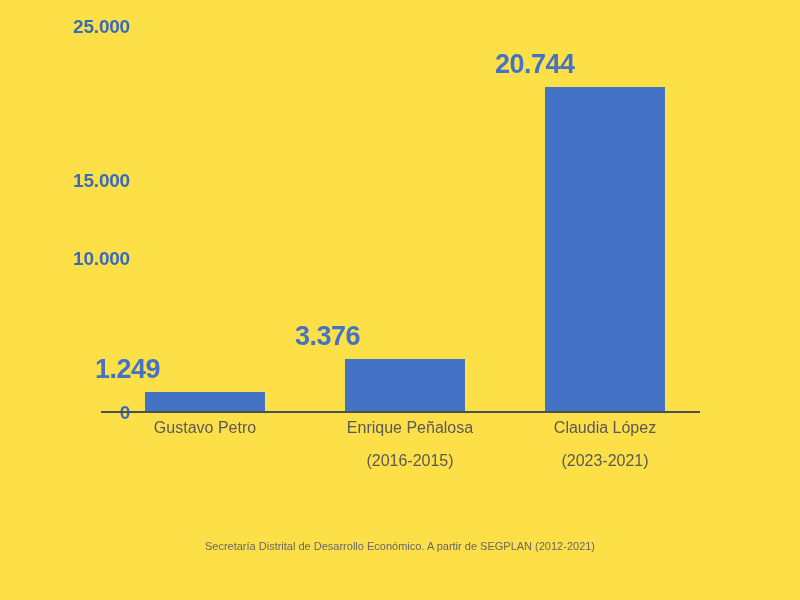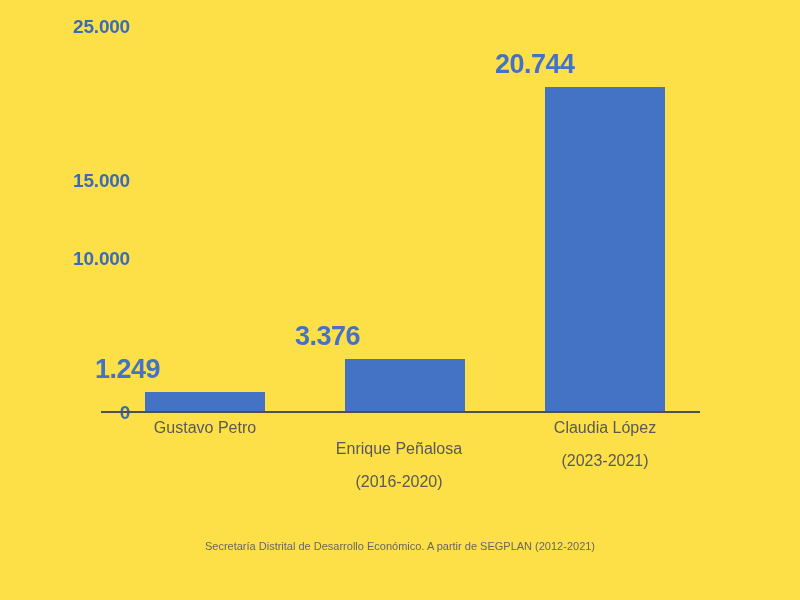--- a/index.html
+++ b/index.html
@@ -130,23 +130,23 @@
 
   <div id="axis-line" style="background: rgb(79, 79, 79);"></div>
 
   <div class="bar-value" style="left: 95px; top: 356px; color: rgb(68, 114, 196);">1.249</div>
   <div class="bar-value" style="left: 295px; top: 323px; color: rgb(68, 114, 196);">3.376</div>
   <div class="bar-value" style="left: 495px; top: 51px; color: rgb(68, 114, 196);">20.744</div>
 
   <div class="cat-label" style="left: 75px; color: rgb(89, 89, 89);">
     <span class="cat-name">Gustavo Petro</span>
   </div>
-  <div class="cat-label" style="left: 269px; color: rgb(89, 89, 89); margin-top: 21px;">
+  <div class="cat-label" style="left: 280px; color: rgb(89, 89, 89);">
     <span class="cat-name">Enrique Peñalosa</span>
-    <span class="cat-years">(2016-2020)</span>
+    <span class="cat-years">(2016-2015)</span>
   </div>
   <div class="cat-label" style="left: 475px; color: rgb(89, 89, 89);">
     <span class="cat-name">Claudia López</span>
     <span class="cat-years">(2023-2021)</span>
   </div>
 
   <div id="footer-note" style="color: rgb(102, 102, 102);">Secretaría Distrital de Desarrollo Económico. A partir de SEGPLAN (2012-2021)</div>
 
 </div>
 

